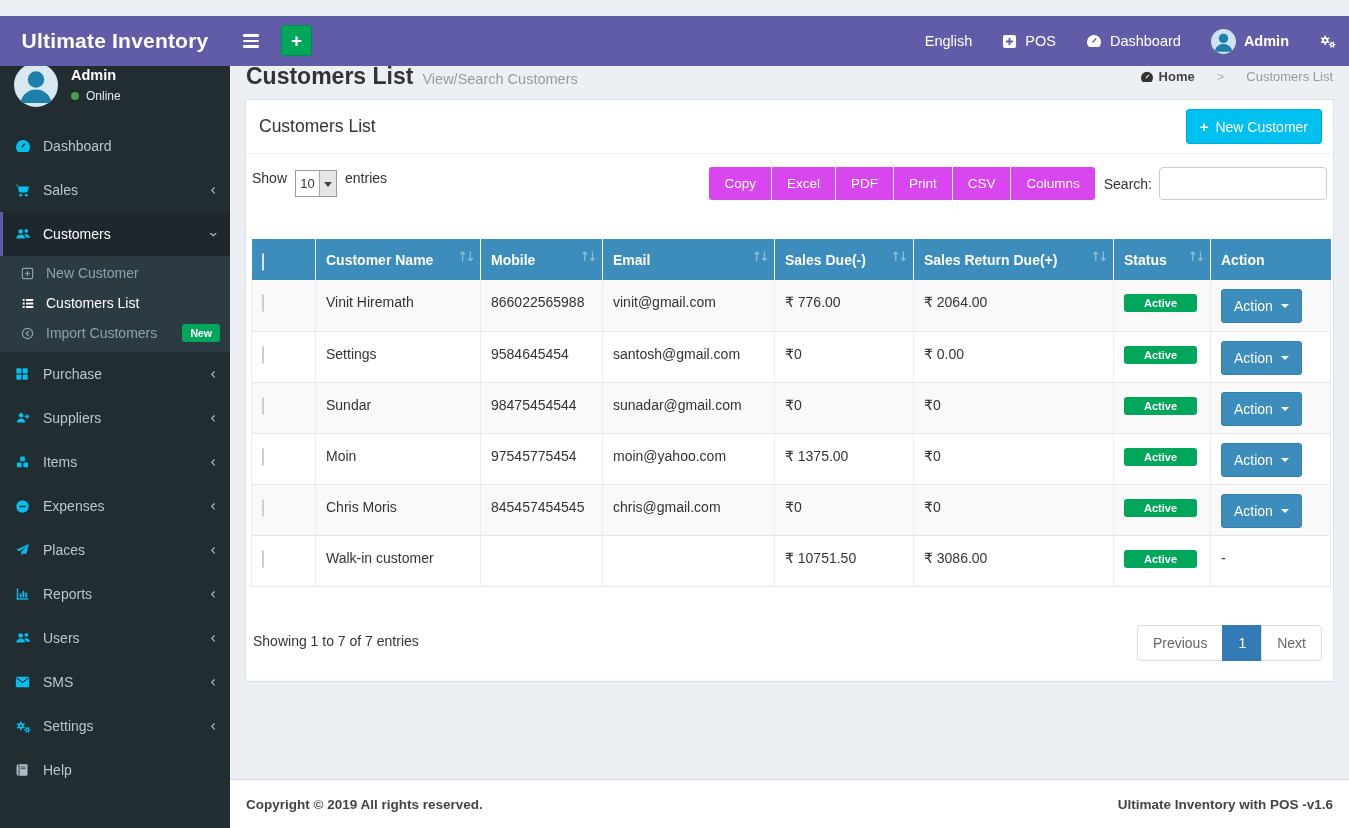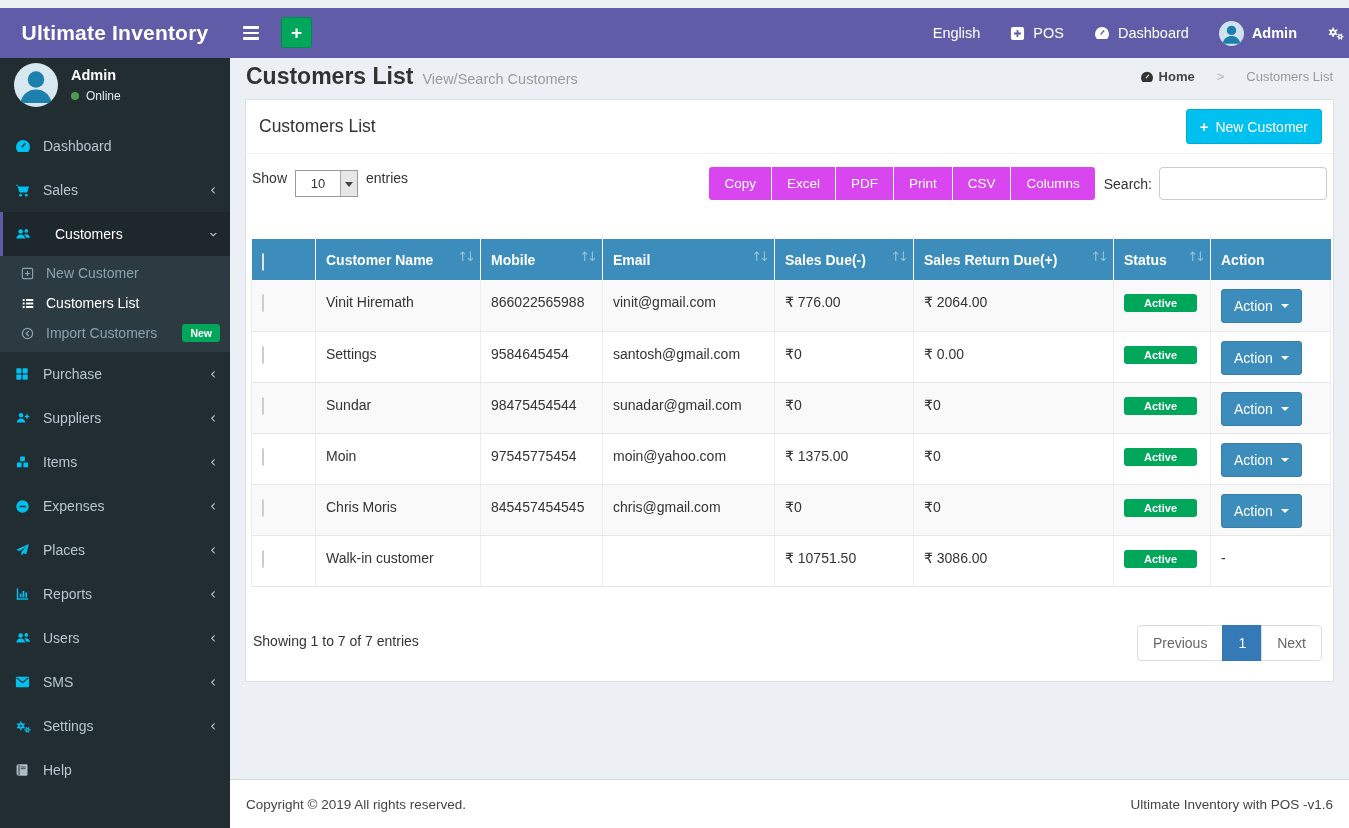--- a/index.html
+++ b/index.html
@@ -1,45 +1,45 @@
 <!DOCTYPE html>
 <html><head>
 <meta charset="utf-8">
 <style>
   * { box-sizing: border-box; margin: 0; padding: 0; }
   html,body { width:1349px; height:828px; overflow:hidden; }
   body { font-family:"Liberation Sans","DejaVu Sans",sans-serif; background:#ecf0f5; color:#333; }
   svg { display:block; }
 
   
-  .navbar { position:absolute; top:8px; left:0; right:0; height:50px; background:#605ca8; color:#fff; display:flex; align-items:center; z-index:10; }
+  .navbar { position:absolute; top:16px; left:0; right:0; height:50px; background:#605ca8; color:#fff; display:flex; align-items:center; z-index:10; }
   .brand { width:230px; text-align:center; font-weight:bold; font-size:21px; letter-spacing:.2px; }
   .nav-left { display:flex; align-items:center; }
   .hamburger { padding:10px 13px; display:flex; flex-direction:column; gap:3px; cursor:pointer; }
   .hamburger i { display:block; width:16px; height:2.4px; background:#fff; border-radius:1px; }
   .btn-quick-add { width:31px; height:31px; margin-left:9px; background:#00a65a; border:1px solid #008d4c; border-radius:3px; color:#fff; font-size:19px; font-weight:bold; display:flex; align-items:center; justify-content:center; cursor:pointer; }
-  .nav-right { margin-left:auto; display:flex; align-items:center; gap:30px; padding-right:4px; font-size:14.5px; }
+  .nav-right { margin-left:auto; display:flex; align-items:center; gap:30px; padding-right:12px; font-size:14.5px; }
   .nav-item { display:flex; align-items:center; gap:8px; cursor:pointer; }
   .nav-avatar { width:25px; height:25px; border-radius:50%; background:#cfe3ee; overflow:hidden; }
   .nav-item b { font-weight:bold; }
 
   
   .sidebar { position:absolute; top:50px; bottom:0; left:0; width:230px; background:#222d32; color:#b8c7ce; }
   .user-panel { display:flex; align-items:center; gap:13px; padding:13px 12px 15px 14px; }
   .user-avatar { width:44px; height:44px; border-radius:50%; background:#d8e8f1; overflow:hidden; flex:none; }
   .user-name { font-size:14.5px; font-weight:bold; color:#fff; }
   .user-status { display:flex; align-items:center; gap:7px; font-size:12px; color:#e4eaee; margin-top:6px; }
   .dot { width:8px; height:8px; border-radius:50%; background:#4b9e4b; }
   .menu { list-style:none; font-size:14px; margin-top:2px; }
   .menu-item { display:flex; align-items:center; height:44px; padding:0 14px 0 12px; border-left:3px solid transparent; cursor:pointer; }
   .menu-item .ic { width:28px; color:#00c0ef; flex:none; }
   .menu-item .lbl { flex:1; }
   .chev { color:#b8c7ce; font-size:15px; font-family:"DejaVu Sans",sans-serif; line-height:1; }
   .chev.down { display:inline-block; transform:rotate(-90deg); }
-  .menu-item.active { background:#1e282c; border-left-color:#605ca8; color:#fff;gap:12px; }
+  .menu-item.active { background:#1e282c; border-left-color:#605ca8; color:#fff; }
   .submenu { background:#2c3b41; padding:2px 0 4px; list-style:none; }
   .sub-item { display:flex; align-items:center; height:30px; padding:0 10px 0 21px; color:#8aa4af; cursor:pointer; }
   .sub-item .ic { width:25px; color:#8aa4af; flex:none; }
   .sub-item.active { color:#fff; }
   .sub-item.active .ic { color:#fff; }
   .badge-new { margin-left:auto; background:#00a65a; color:#fff; font-size:10.5px; font-weight:bold; padding:3px 8px; border-radius:3px; }
 
   
   .content { position:absolute; left:230px; top:50px; right:0; bottom:49px; background:#ecf0f5; overflow:hidden; }
   .content-header { display:flex; align-items:center; justify-content:space-between; padding:13px 16px 9px 16px; }
@@ -50,21 +50,21 @@
   .bc-sep { color:#b0b0b0; }
 
   .card { background:#fff; margin:0 15px; border:1px solid #dbe0e6; }
   .card-header { display:flex; align-items:center; justify-content:space-between; padding:9px 11px 9px 13px; border-bottom:1px solid #f0f0f0; }
   .card-title { font-size:17.5px; color:#333; }
   .btn-new { background:#00c0ef; border:1px solid #00acd6; color:#fff; border-radius:3px; padding:8px 13px; font-size:14px; display:flex; align-items:center; gap:7px; cursor:pointer; }
   .btn-new .plus { font-weight:bold; font-size:15px; }
 
   .controls { display:flex; align-items:center; padding:13px 6px 12px; }
   .show-group { display:flex; gap:8px; font-size:14px; }
-  .select { width:63px; height:27px; border:1px solid #9a9a9a; background:#fff; display:flex; align-items:stretch; cursor:pointer; }
+  .select { width:42px; height:27px; border:1px solid #9a9a9a; background:#fff; display:flex; align-items:stretch; cursor:pointer; }
   .select-value { flex:1; display:flex; align-items:center; justify-content:center; font-size:13px; }
   .select-btn { width:17px; background:#e6e6e6; border-left:1px solid #a9a9a9; display:flex; align-items:center; justify-content:center; }
   .tri-down { width:0; height:0; border:4px solid transparent; border-top:5px solid #444; margin-top:5px; }
   .controls-right { margin-left:auto; display:flex; align-items:center; }
   .export-group { display:flex; }
   .btn-export { background:#d946ef; color:#fff; font-size:13.5px; padding:9px 15px; border:none; border-right:1px solid #fff; cursor:pointer; font-family:inherit; }
   .btn-export:first-child { border-radius:3px 0 0 3px; }
   .btn-export:last-child { border-right:none; border-radius:0 3px 3px 0; }
   .search-label { font-size:14px; margin:0 7px 0 9px; }
   .search-input { width:168px; height:33px; border:1px solid #ccc; border-radius:4px; padding:0 9px; font-size:14px; font-family:inherit; outline:none; }
@@ -85,21 +85,21 @@
   .caret { width:0; height:0; border:4px solid transparent; border-top:4px solid #fff; margin-top:4px; }
 
   .table-footer { display:flex; justify-content:space-between; align-items:flex-start; padding:16px 7px 20px;margin-top:22px; }
   .dt-info { font-size:14px; color:#333; margin-top:8px; }
   .pagination { display:flex; margin-right:4px; }
   .page-btn { border:1px solid #ddd; background:#fff; color:#666; padding:9px 15px; font-size:14px; margin-left:-1px; cursor:pointer; font-family:inherit; }
   .page-btn.first { border-radius:4px 0 0 4px; }
   .page-btn.last { border-radius:0 4px 4px 0; }
   .page-btn.active { background:#337ab7; border-color:#337ab7; color:#fff; }
 
-  .main-footer { position:absolute; left:230px; right:0; bottom:0; height:49px; background:#fff; border-top:1px solid #d2d6de; display:flex; align-items:center; justify-content:space-between; padding:0 16px; font-size:13.5px; font-weight:normal; color:#444; }
+  .main-footer { position:absolute; left:230px; right:0; bottom:0; height:49px; background:#fff; border-top:1px solid #d2d6de; display:flex; align-items:center; justify-content:space-between; padding:0 16px; font-size:13.5px; font-weight:bold; color:#444; }
 </style>
 </head>
 <body>
 
 <header class="navbar">
   <div class="brand">Ultimate Inventory</div>
   <div class="nav-left">
     <div class="hamburger">
         <i></i>
         <i></i>

